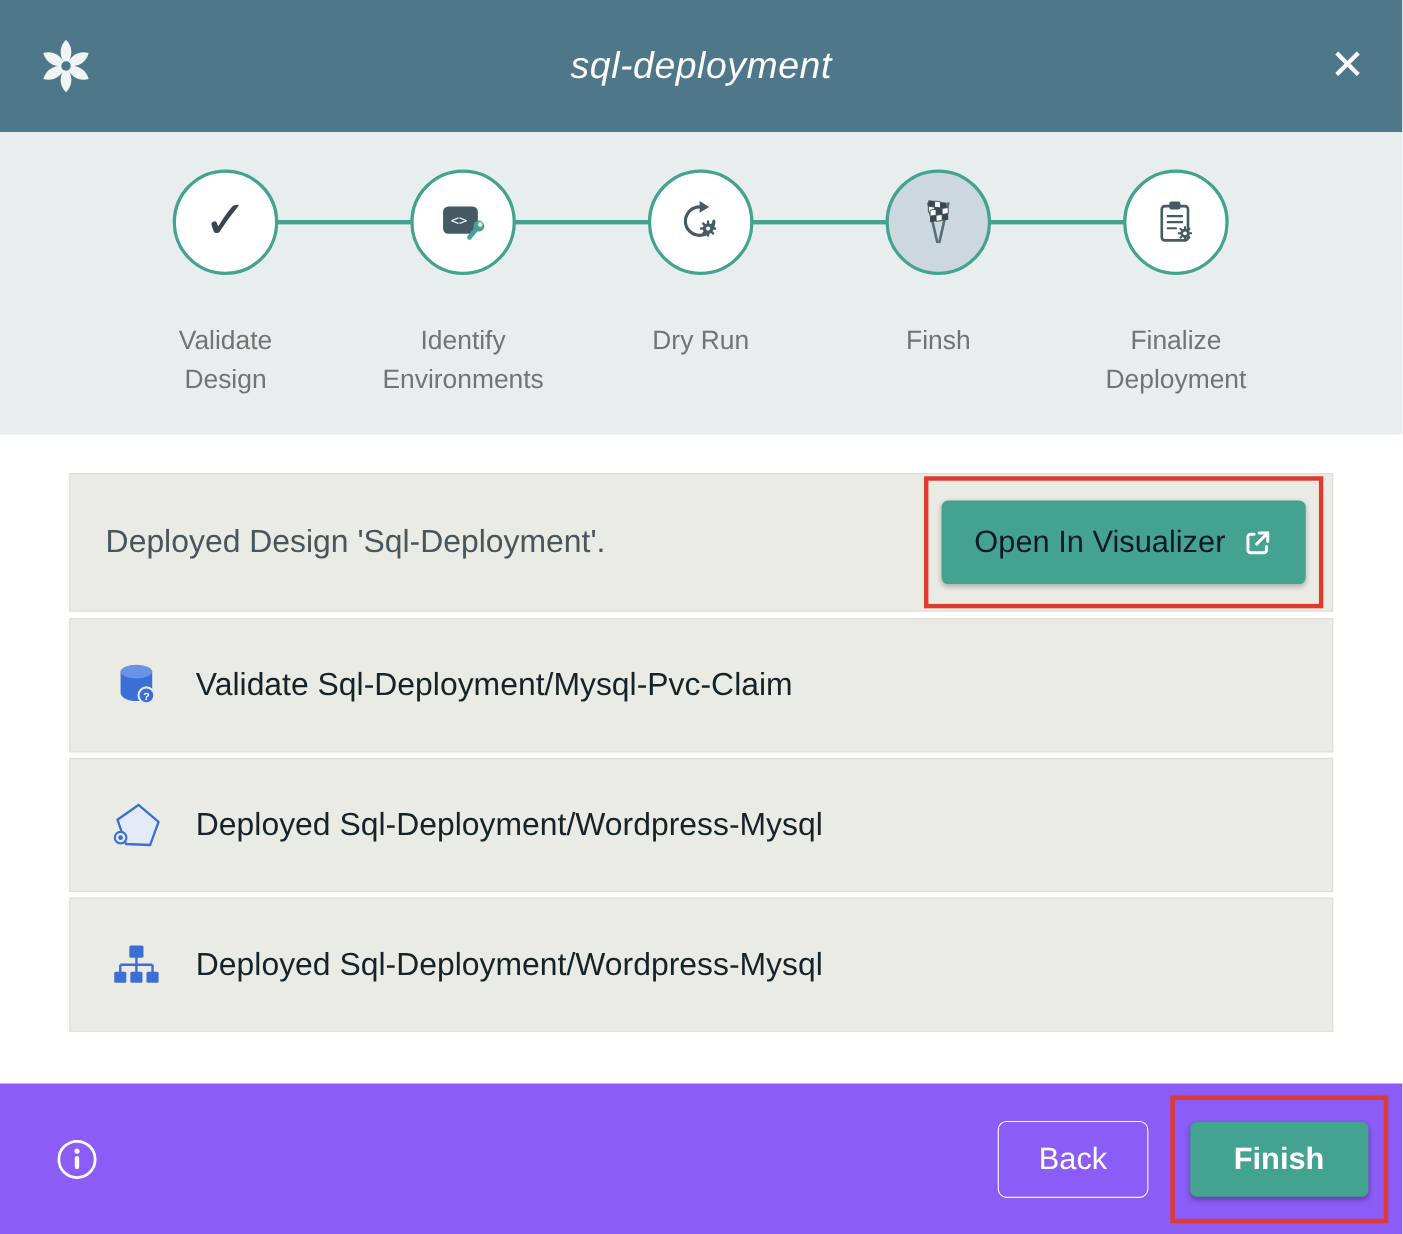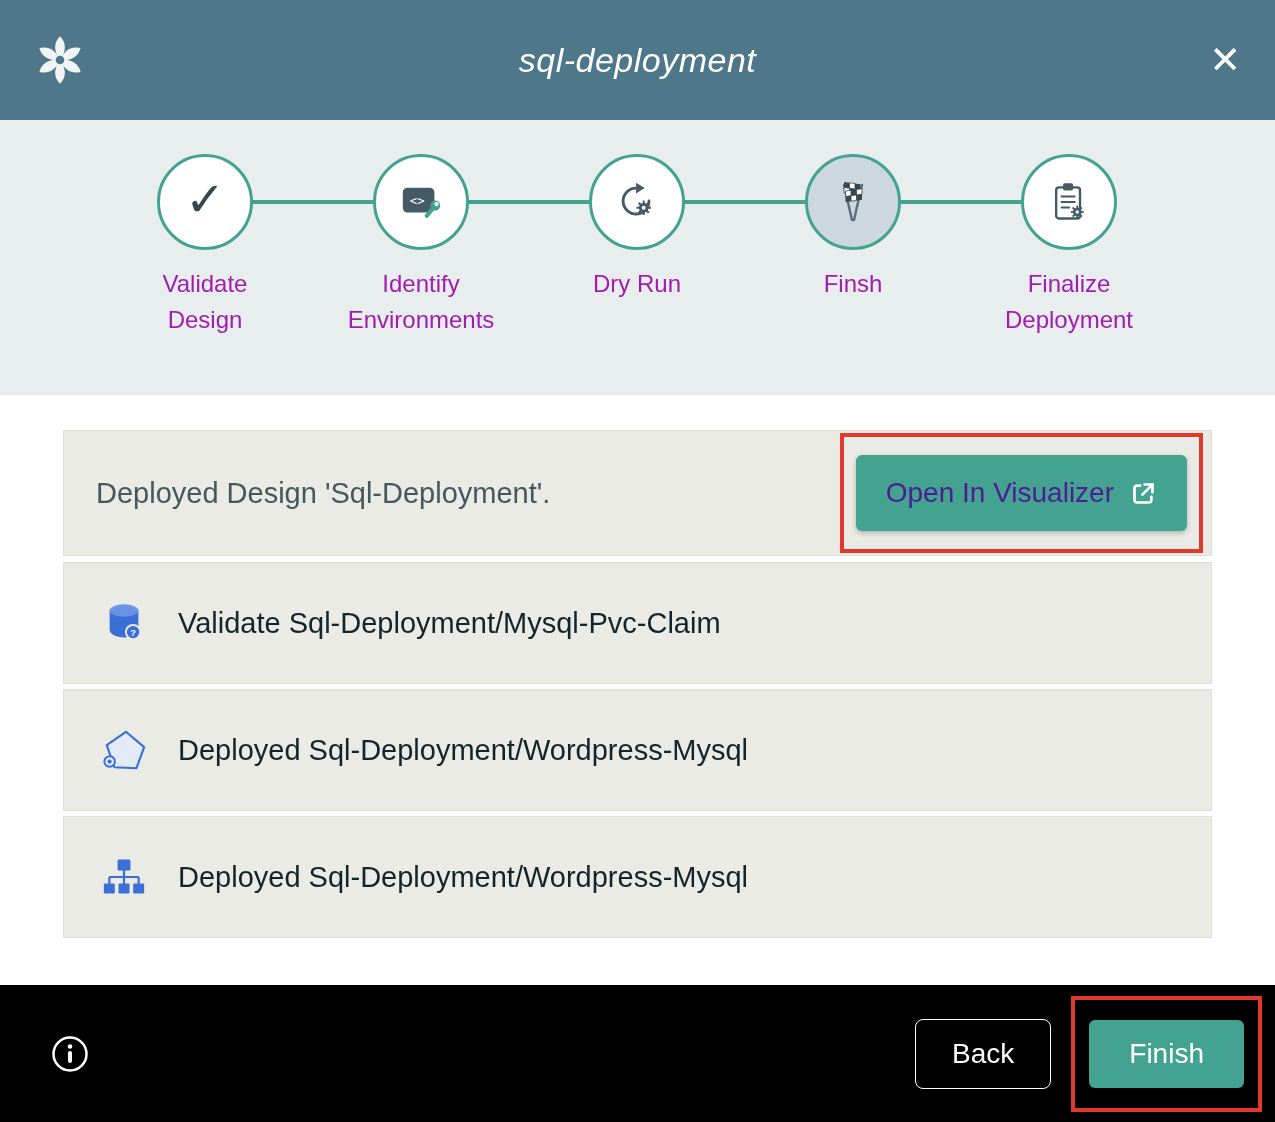--- a/index.html
+++ b/index.html
@@ -13,40 +13,40 @@
   .title { flex:1; text-align:center; color:#ffffff; font-size:34px; font-weight:400; letter-spacing:0.5px;font-style:italic; }
   .close-btn { width:60px; text-align:right; color:#ffffff; font-size:38px; font-weight:400; cursor:pointer; line-height:1; background:none; border:none; }
 
   
   .stepper { height:275px; background:#e8edee; flex:none; position:relative; }
   .connector { position:absolute; top:80px; left:205px; width:864px; height:4px; background:#44a390; }
   .steps-row { position:relative; margin-left:97px; width:1080px; padding-top:34px; display:flex; }
   .step { flex:1; display:flex; flex-direction:column; align-items:center; }
   .circle { width:96px; height:96px; border-radius:50%; border:3px solid #44a390; background:#ffffff; display:flex; align-items:center; justify-content:center; position:relative; z-index:1; }
   .step.current .circle { background:#ccd8dd; }
-  .step-label { margin-top:16px; font-size:24px; color:#a21caf; text-align:center; line-height:1.5; max-width:160px; }
+  .step-label { margin-top:42px; font-size:24px; color:#737373; text-align:center; line-height:1.5; max-width:160px; }
   .icon-check { font-size:48px; color:#37474f; margin-top:-6px; }
 
   
   .main { flex:1; background:#ffffff; padding:35px 63px 0 63px; }
   .row { background:#e9ebe4; border:1px solid #dee0d7; display:flex; align-items:center; }
   .row-summary { height:126px; padding:0 8px 0 32px; justify-content:space-between; margin-bottom:6px; }
   .summary-text { font-size:29px; color:#47565f; }
   .highlight-box { border:4px solid #e0392d; padding:18px 12px; background:transparent; }
-  .visualizer-btn { background:#44a390; color:#4c1d95; border:none; border-radius:6px; font-size:28px; font-family:"Liberation Sans", sans-serif; padding:22px 30px; display:flex; align-items:center; gap:16px; cursor:pointer; box-shadow:0 2px 5px rgba(0,0,0,0.25); }
+  .visualizer-btn { background:#44a390; color:#0f172a; border:none; border-radius:6px; font-size:28px; font-family:"Liberation Sans", sans-serif; padding:22px 30px; display:flex; align-items:center; gap:16px; cursor:pointer; box-shadow:0 2px 5px rgba(0,0,0,0.25); }
   .row-item { height:122px; padding:0 24px 0 36px; margin-bottom:5px; }
   .row-icon { width:48px; height:48px; display:flex; align-items:center; justify-content:center; flex:none; }
   .row-text { font-size:29px; color:#15232b; margin-left:30px; }
 
   
-  .footer { height:137px; background:#000000; display:flex; align-items:center; padding-left:50px; padding-right:13px; flex:none; }
+  .footer { height:137px; background:#8b5cf6; display:flex; align-items:center; padding-left:50px; padding-right:13px; flex:none; }
   .spacer { flex:1; }
   .back-btn { border:1.5px solid #ffffff; border-radius:8px; background:transparent; color:#ffffff; font-size:28px; font-family:"Liberation Sans", sans-serif; padding:18px 36px; cursor:pointer; }
   .finish-wrap { border:4px solid #e0392d; padding:20px 14px; margin-left:20px; }
-  .finish-btn { background:#44a390; color:#ffffff; border:none; border-radius:6px; font-size:28px; font-family:"Liberation Sans", sans-serif; padding:18px 40px; cursor:pointer; box-shadow:0 2px 5px rgba(0,0,0,0.3); }
+  .finish-btn { background:#44a390; color:#ffffff; border:none; border-radius:6px; font-size:28px; font-family:"Liberation Sans", sans-serif; padding:18px 40px; cursor:pointer; box-shadow:0 2px 5px rgba(0,0,0,0.3);font-weight:bold; }
 </style>
 </head>
 <body>
 
 <div class="modal">
 
   <div class="header">
     <div class="logo-wrap">
       <svg viewBox="0 0 48 48" width="52" height="52">
         <defs>

